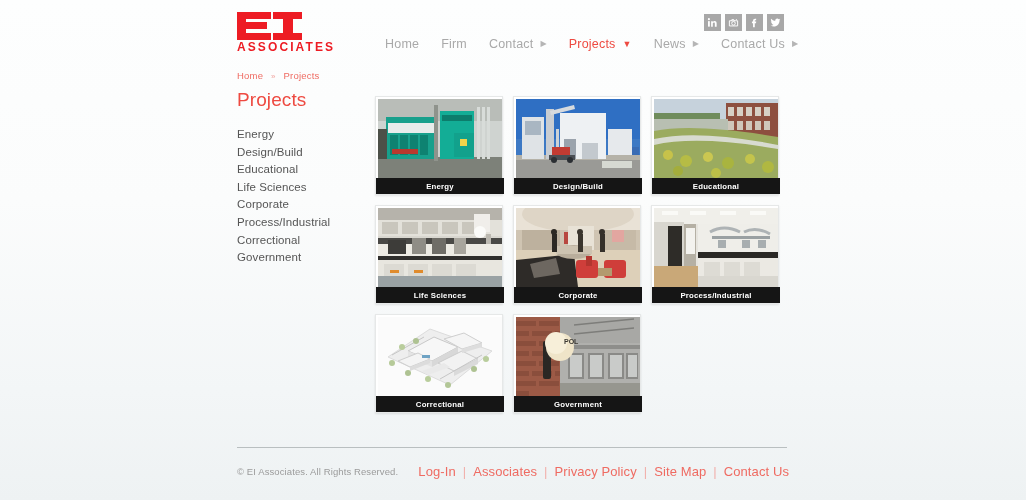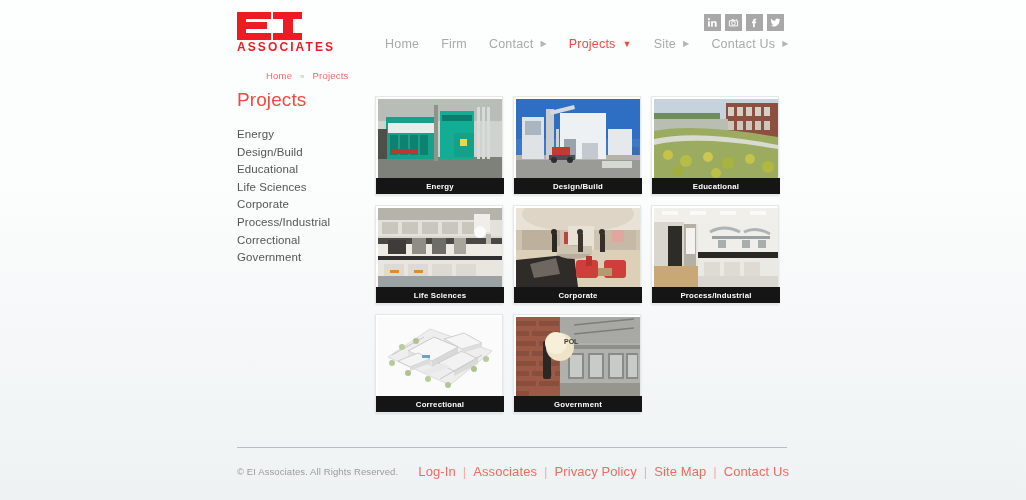--- a/index.html
+++ b/index.html
@@ -129,21 +129,20 @@
   .social svg { display: block; }
 
   
   .breadcrumb {
     position: absolute;
     left: 0;
     top: 70px;
     font-size: 9.5px;
     color: #ef6b62;
     letter-spacing: .2px;
-    margin-left: 29px;
   }
   .breadcrumb a { color: #ef6b62; text-decoration: none; cursor: pointer; }
   .breadcrumb .sep { color: #f0a49e; margin: 0 5px; font-size: 8px; }
 
   
   .left-col {
     position: absolute;
     left: 0;
     top: 88px;
     width: 120px;
@@ -275,21 +274,21 @@
         </div>
         <div class="nav-item">
           <span class="nav-label">Contact</span>
           <span class="nav-arrow">▶</span>
         </div>
         <div class="nav-item active">
           <span class="nav-label">Projects</span>
           <span class="nav-arrow">▼</span>
         </div>
         <div class="nav-item">
-          <span class="nav-label">Site</span>
+          <span class="nav-label">News</span>
           <span class="nav-arrow">▶</span>
         </div>
         <div class="nav-item">
           <span class="nav-label">Contact Us</span>
           <span class="nav-arrow">▶</span>
         </div>
       </nav>
 
       <div class="social">
         <a title="LinkedIn">

